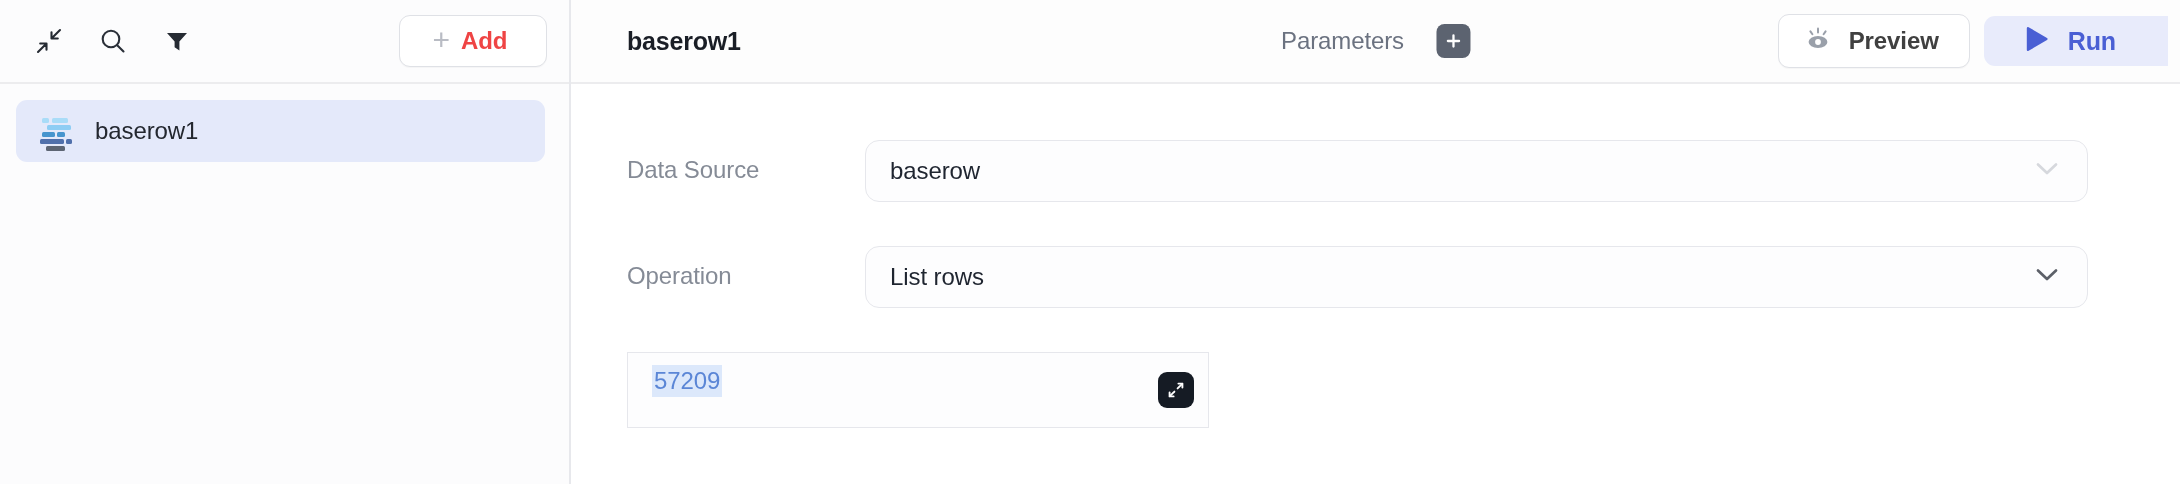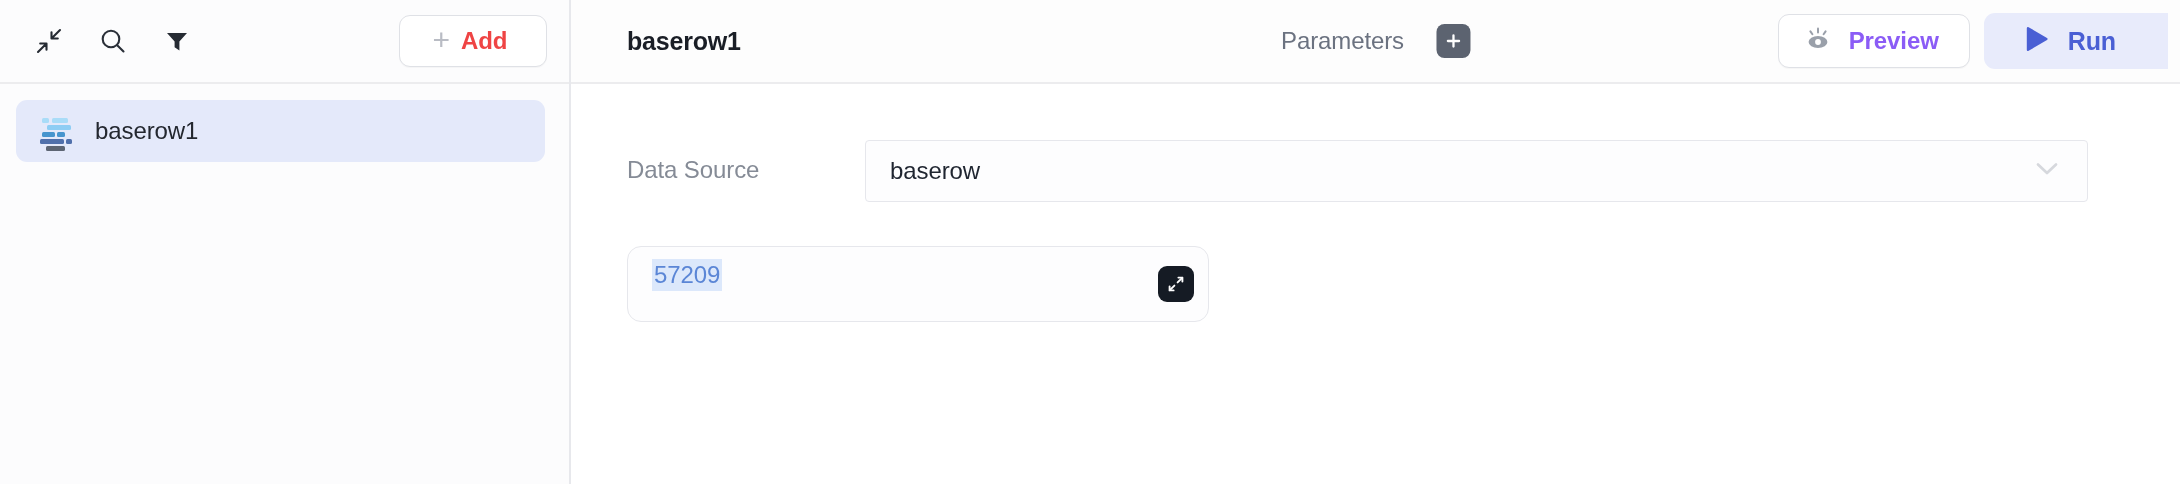--- a/index.html
+++ b/index.html
@@ -200,26 +200,26 @@
     border-radius: 11px;
     display: flex;
     align-items: center;
     gap: 16px;
     cursor: pointer;
     box-shadow: 0 1px 1px rgba(16,22,38,0.03);
   }
   .preview-button .preview-label {
     font-size: 24px;
     font-weight: bold;
-    color: #8b5cf6;
+    color: #404040;
     letter-spacing: -0.1px;
   }
 
   .run-button {
-    height: 56px;
+    height: 50px;
     padding: 0 52px 0 40px;
     background: #e8ebfb;
     border: none;
     border-radius: 11px 0 0 11px;
     display: flex;
     align-items: center;
     gap: 18px;
     cursor: pointer;
     margin-right: 0;
   }
@@ -250,21 +250,21 @@
     color: #858b96;
     letter-spacing: -0.1px;
     padding-top: 16px;
   }
 
   .select-control {
     flex: 1 1 auto;
     height: 62px;
     background: #fdfdfe;
     border: 1.6px solid #e6e7ec;
-    border-radius: 4px;
+    border-radius: 14px;
     display: flex;
     align-items: center;
     padding: 0 26px 0 24px;
     cursor: pointer;
     position: relative;
   }
   .select-value {
     font-size: 24px;
     color: #1f2530;
     letter-spacing: -0.1px;
@@ -273,21 +273,21 @@
     margin-left: auto;
     display: block;
   }
 
   .text-control {
     width: 582px;
     flex: 0 0 582px;
     min-height: 76px;
     background: #fdfdfe;
     border: 1.6px solid #e6e7ec;
-    border-radius: 14px;
+    border-radius: 0;
     padding: 12px 20px 12px 24px;
     display: flex;
     align-items: flex-start;
     cursor: text;
     position: relative;
   }
   .text-value {
     font-size: 24px;
     color: #5b86d6;
     background: #dce8fb;
@@ -411,20 +411,31 @@
         <div class="select-control">
           <span class="select-value">baserow</span>
           <span class="chevron">
             <svg width="28" height="18" viewBox="0 0 28 18" fill="none">
               <path d="M5 4.5 L14 13 L23 4.5" stroke="#d6d8dd" stroke-width="2.7" stroke-linecap="round" stroke-linejoin="round"></path>
             </svg>
           </span>
         </div>
       </div>
 
+      <div class="form-row">
+        <div class="form-label">Operation</div>
+        <div class="select-control">
+          <span class="select-value">List rows</span>
+          <span class="chevron">
+            <svg width="28" height="18" viewBox="0 0 28 18" fill="none">
+              <path d="M5 4.5 L14 13 L23 4.5" stroke="#5c6068" stroke-width="2.7" stroke-linecap="round" stroke-linejoin="round"></path>
+            </svg>
+          </span>
+        </div>
+      </div>
 
       <div class="form-row">
         <div class="text-control">
           <span class="text-value">57209</span>
           <span class="expand-btn">
             <svg width="20" height="20" viewBox="0 0 20 20" fill="none">
               <path d="M11.6 8.4 L16.2 3.8" stroke="#ffffff" stroke-width="1.9" stroke-linecap="round"></path>
               <path d="M12.4 3.6 H16.4 V7.6" stroke="#ffffff" stroke-width="1.9" stroke-linecap="round" stroke-linejoin="round"></path>
               <path d="M8.4 11.6 L3.8 16.2" stroke="#ffffff" stroke-width="1.9" stroke-linecap="round"></path>
               <path d="M7.6 16.4 H3.6 V12.4" stroke="#ffffff" stroke-width="1.9" stroke-linecap="round" stroke-linejoin="round"></path>

